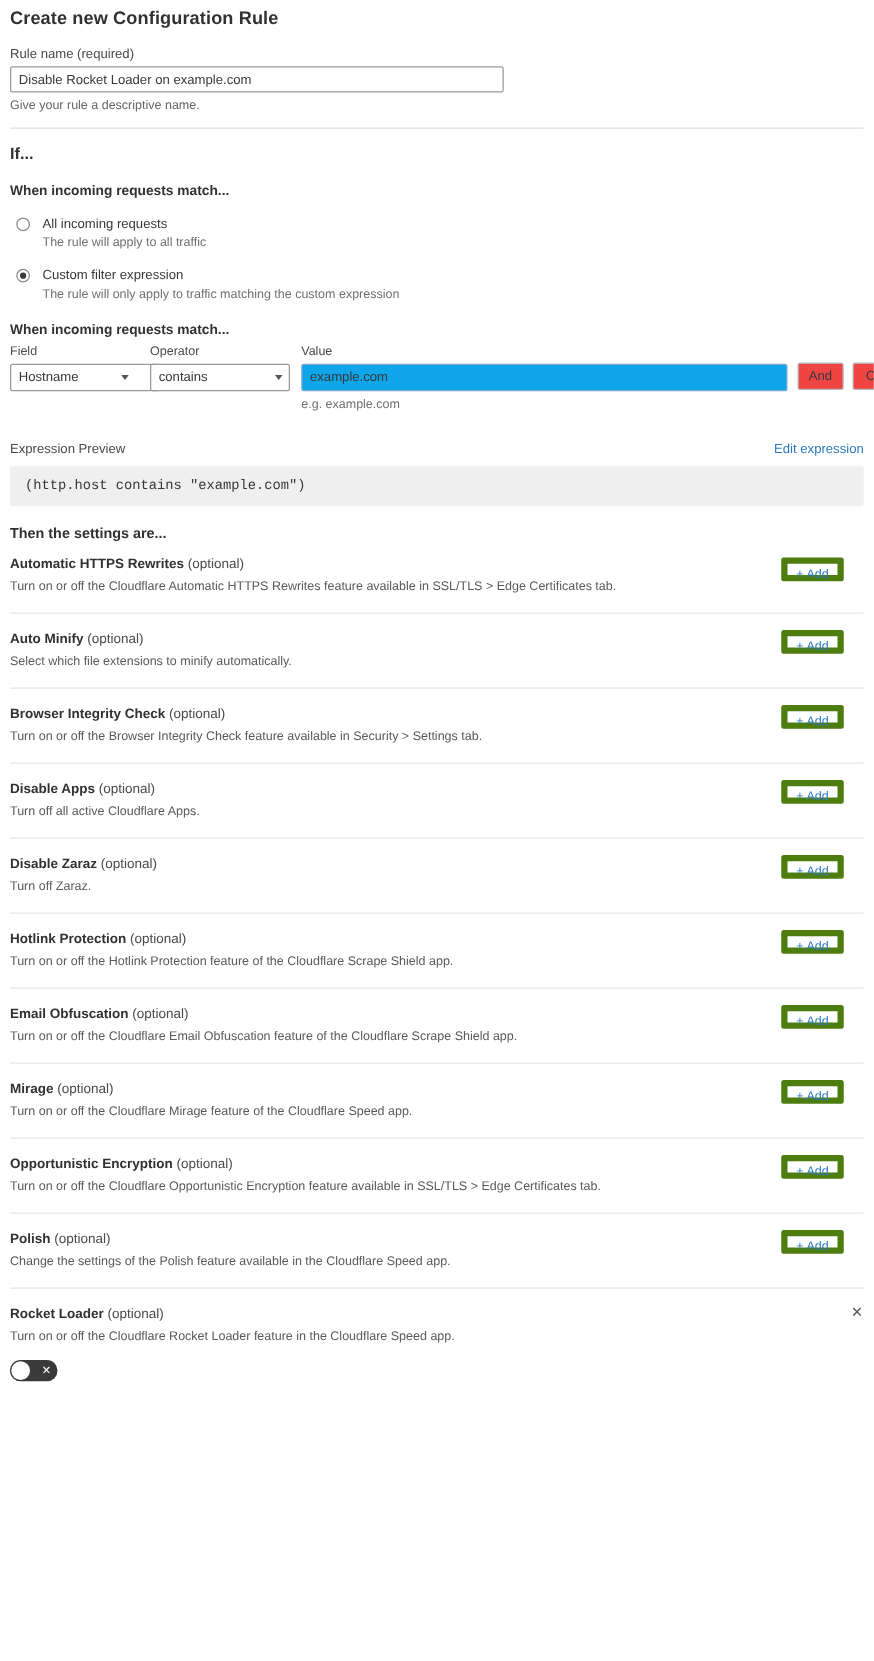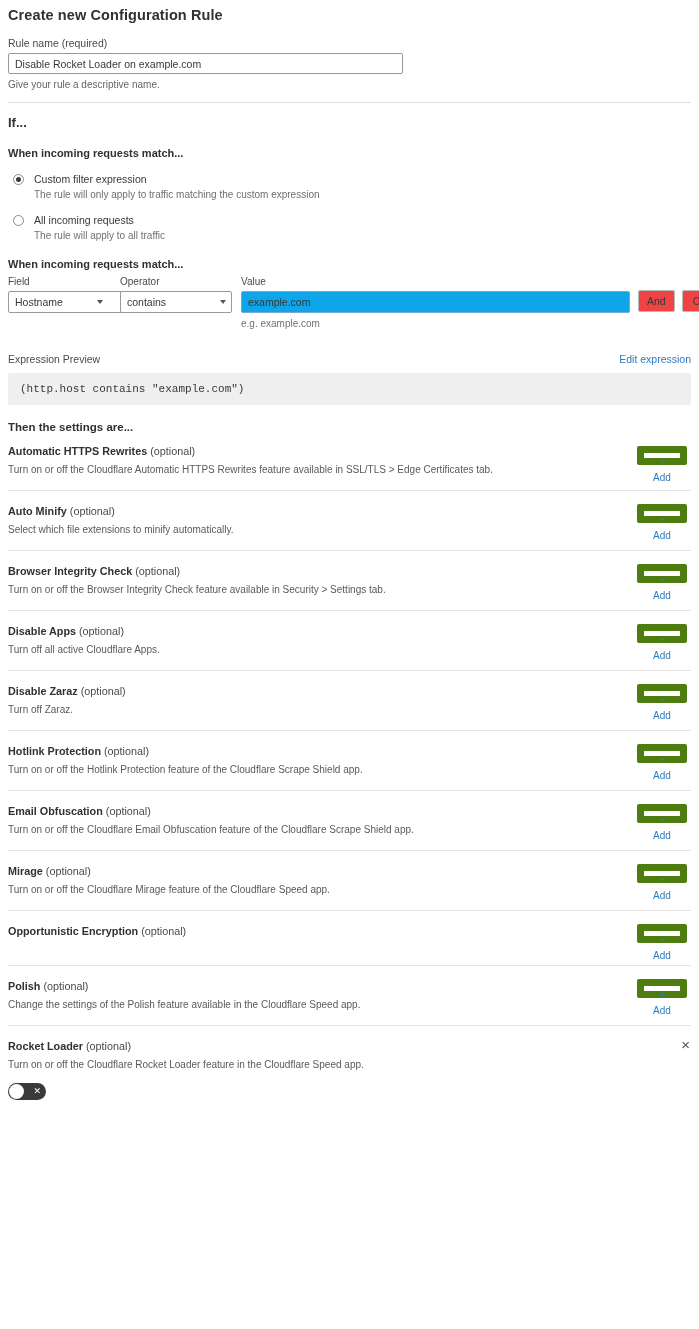--- a/index.html
+++ b/index.html
@@ -200,25 +200,25 @@
     color: #4a4a4a;
   }
   .s-desc {
     font-size: 10px;
     color: #5a5a5a;
     margin-top: 6px;
     line-height: 13px;
   }
   .add-btn {
     position: absolute;
-    right: 4px;
+    right: 16px;
     top: 13px;
     width: 50px;
     height: 19px;
-    border: 7px solid #4d7c0f;
+    border: 5px solid #4d7c0f;
     border-radius: 2px;
     background: #fff;
     color: #2f7bbf;
     font-size: 10px;
     font-family: "Liberation Sans", sans-serif;
     cursor: pointer;
     line-height: 16px;
   }
   .close-x {
     position: absolute;
@@ -264,32 +264,32 @@
   <div class="field-label">Rule name (required)</div>
   <input class="text-input" type="text" value="Disable Rocket Loader on example.com" style="">
   <div class="helper">Give your rule a descriptive name.</div>
 
   <hr class="divider">
 
   <div class="h2">If...</div>
   <div class="h3">When incoming requests match...</div>
 
   <div class="radio-row">
+    <div class="radio"></div>
+    <div class="radio-text">
+      <div class="rtitle">All incoming requests</div>
+      <div class="rsub">The rule will apply to all traffic</div>
+    </div>
+  </div>
+
+  <div class="radio-row">
     <div class="radio checked"></div>
     <div class="radio-text">
       <div class="rtitle">Custom filter expression</div>
       <div class="rsub">The rule will only apply to traffic matching the custom expression</div>
-    </div>
-  </div>
-
-  <div class="radio-row">
-    <div class="radio"></div>
-    <div class="radio-text">
-      <div class="rtitle">All incoming requests</div>
-      <div class="rsub">The rule will apply to all traffic</div>
     </div>
   </div>
 
   <div class="h3">When incoming requests match...</div>
 
   <div class="filter-row">
     <div style="width:101px;">
       <div class="col-head">Field</div>
       <div class="select-wrap">
         <div class="select" style="width:120px;">Hostname</div>
@@ -396,20 +396,21 @@
       </div>
       <div class="s-desc">Turn on or off the Cloudflare Mirage feature of the Cloudflare Speed app.</div>
       <button class="add-btn">+ Add</button>
     </div>
 
     <div class="setting">
       <div class="s-title">
         <span>Opportunistic Encryption</span>
         <span class="opt">(optional)</span>
       </div>
+      <div class="s-desc">Turn on or off the Cloudflare Opportunistic Encryption feature available in SSL/TLS &gt; Edge Certificates tab.</div>
       <button class="add-btn">+ Add</button>
     </div>
 
     <div class="setting">
       <div class="s-title">
         <span>Polish</span>
         <span class="opt">(optional)</span>
       </div>
       <div class="s-desc">Change the settings of the Polish feature available in the Cloudflare Speed app.</div>
       <button class="add-btn">+ Add</button>

